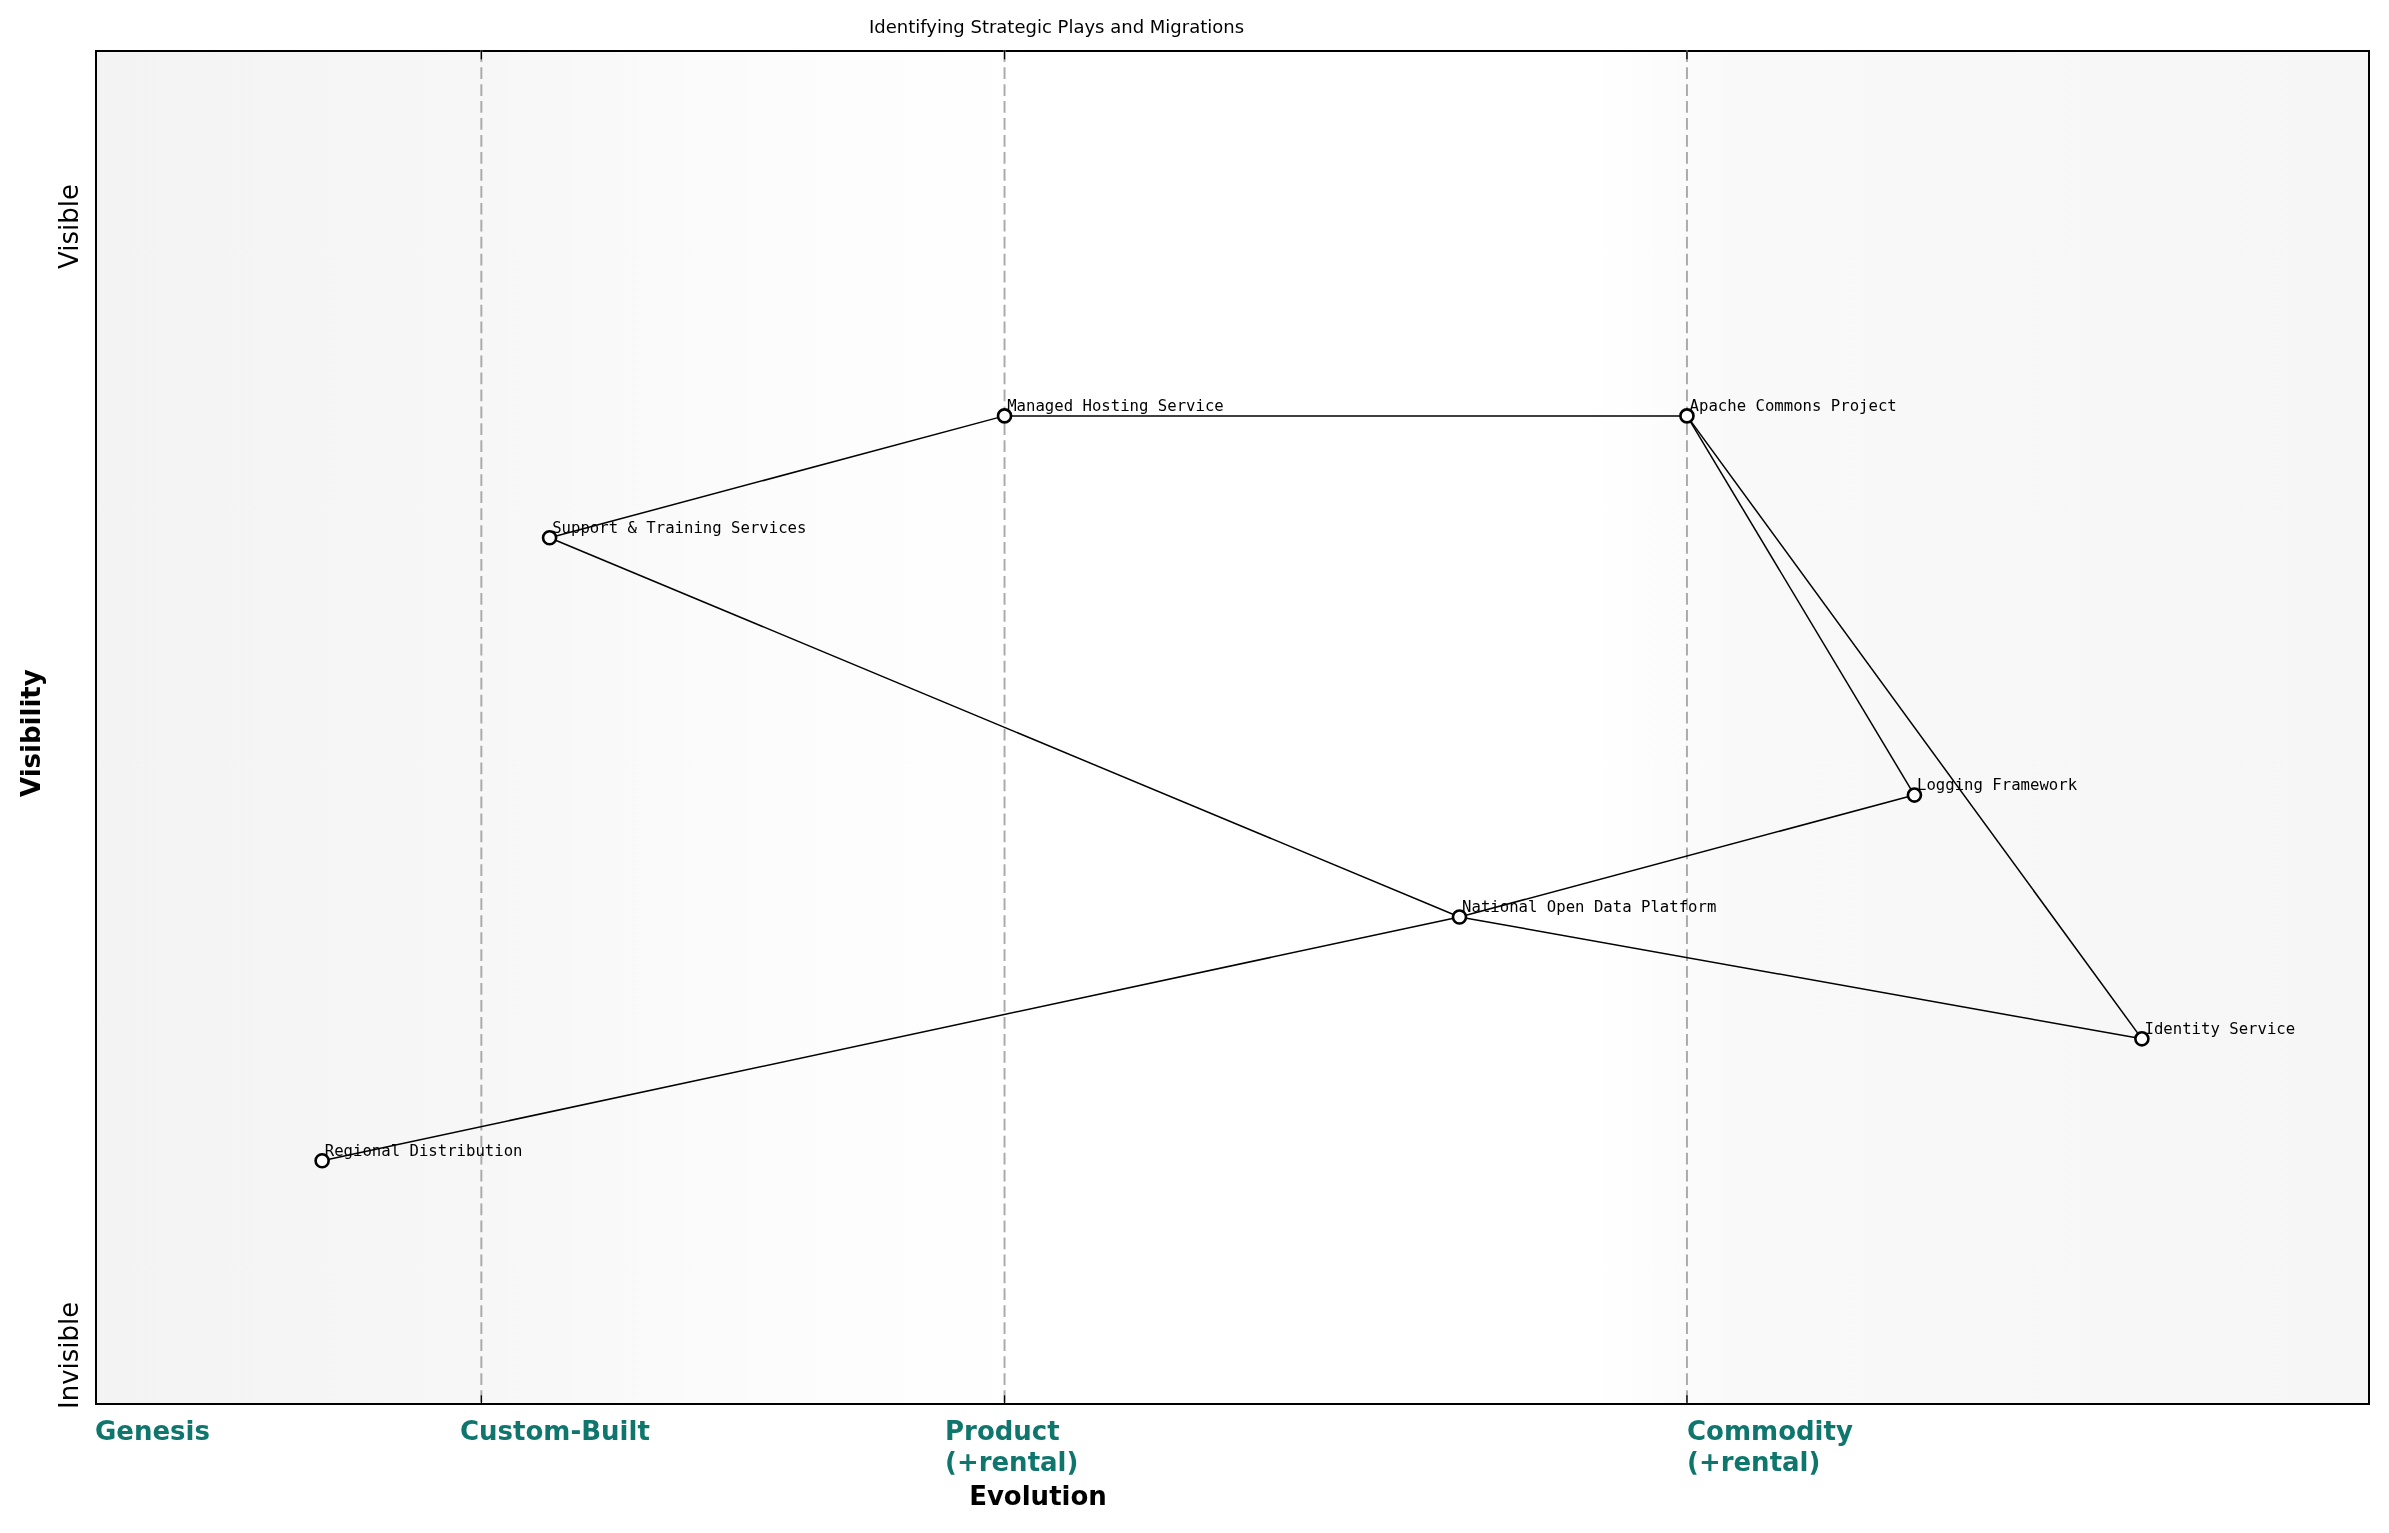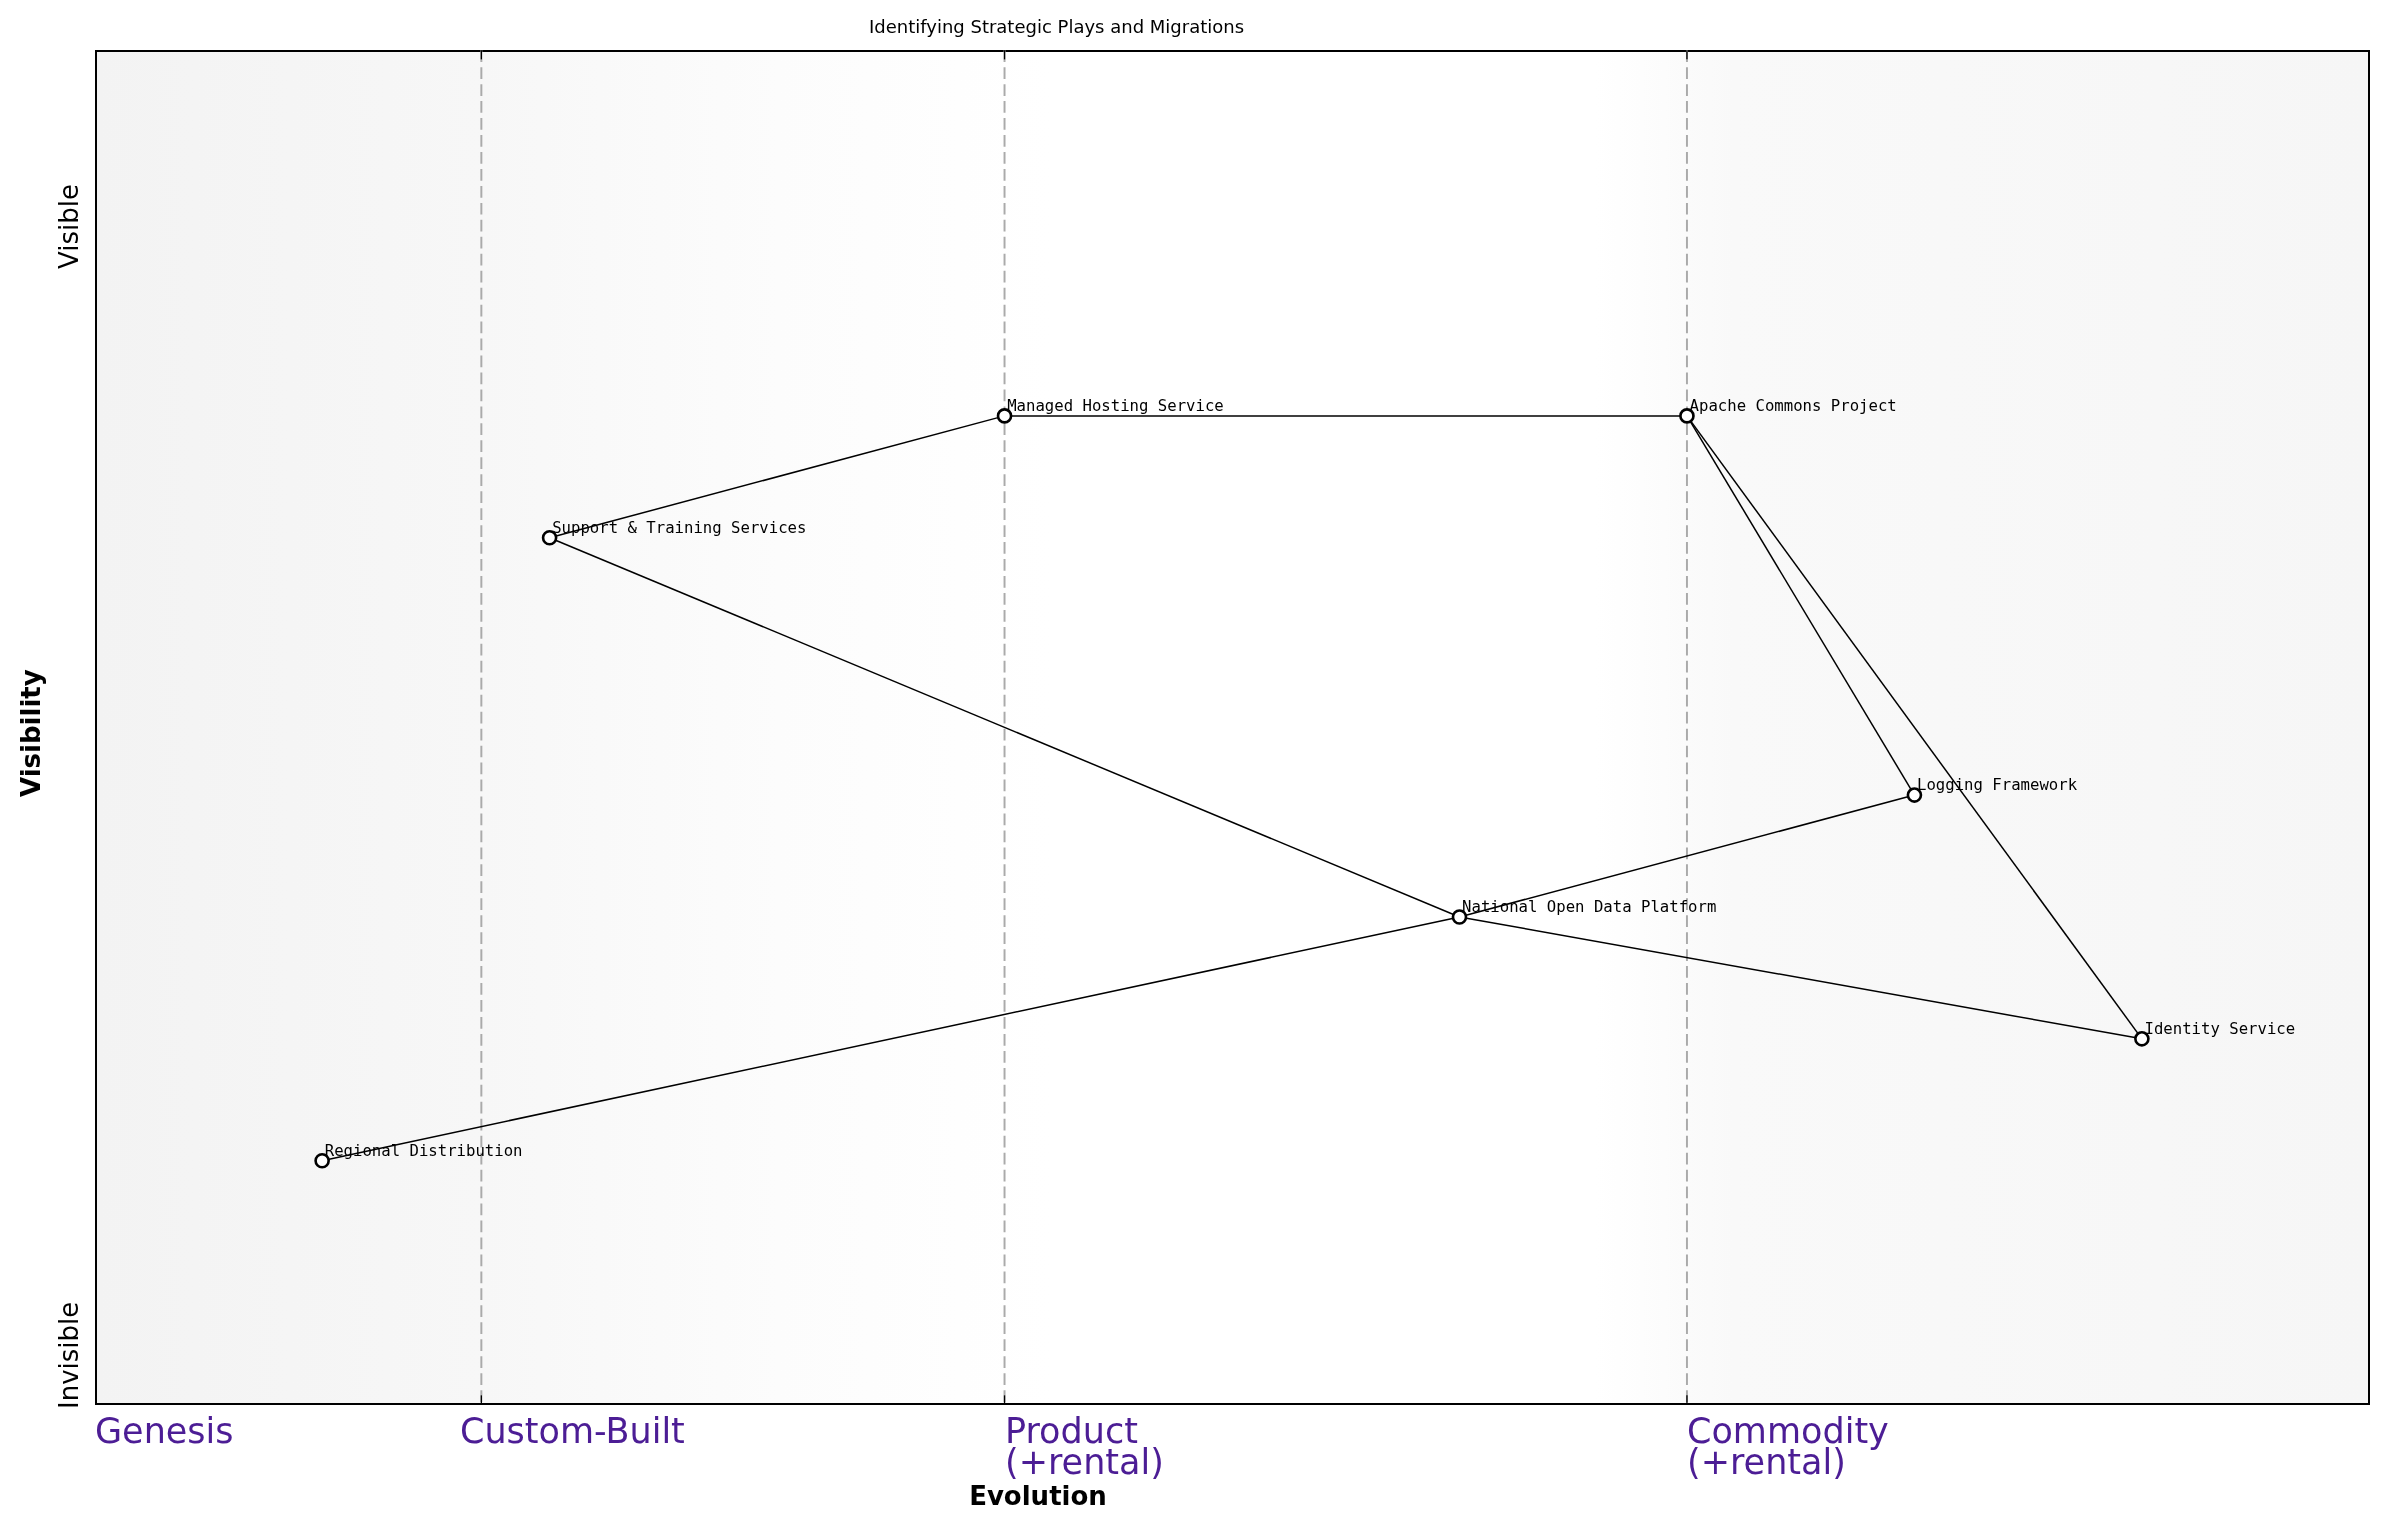--- a/index.html
+++ b/index.html
@@ -1,21 +1,21 @@
 <!DOCTYPE html>
 <html style="font-size:10.4px"><head>
 <meta charset="utf-8">
 <style>
   html,body{margin:0;padding:0;background:#fff;}
   body{width:2389px;height:1533px;position:relative;overflow:hidden;font-family:"DejaVu Sans",sans-serif;}
   #title{position:absolute;left:0;width:2113px;top:15.7px;text-align:center;font-size:18px;color:#000;}
   #plot{position:absolute;left:95px;top:50px;width:2275px;height:1355px;border:2px solid #000;box-sizing:border-box;
     background:linear-gradient(to right,#f3f3f3 0%,#f7f7f7 17%,#fcfcfc 30%,#ffffff 42%,#ffffff 66%,#f9f9f9 72%,#f6f6f6 100%);}
   svg#chart{position:absolute;left:0;top:0;}
-  .xtick{position:absolute;top:1416px;font-size:35px;line-height:31px;color:#4c1d95;white-space:pre;}
+  .xtick{position:absolute;top:1416px;font-size:26px;line-height:31px;color:#0f766e;white-space:pre;font-weight:bold;}
   #xlabel{position:absolute;left:0;width:2076px;top:1481px;text-align:center;font-size:26px;font-weight:bold;}
   .ytick{position:absolute;font-size:26px;transform:rotate(-90deg);transform-origin:left top;white-space:nowrap;}
   #ylabel{position:absolute;font-size:26px;font-weight:bold;transform:rotate(-90deg);transform-origin:left top;white-space:nowrap;}
   .node-label{font-family:"DejaVu Sans Mono",monospace;font-size:24px;fill:#000;}
 </style>
 </head>
 <body>
 
 <div id="title">Identifying Strategic Plays and Migrations</div>
 
@@ -49,21 +49,21 @@
     <circle cx="2934.6000000000004" cy="1218.8000000000002" r="10" fill="#ffffff" stroke="#000000" stroke-width="4"></circle>
     <text x="2938.6000000000004" y="1210.8000000000002" class="node-label">Logging Framework</text>
     <circle cx="2237.2" cy="1405.64" r="10" fill="#ffffff" stroke="#000000" stroke-width="4"></circle>
     <text x="2241.2" y="1397.64" class="node-label">National Open Data Platform</text>
     <circle cx="3283.3" cy="1592.48" r="10" fill="#ffffff" stroke="#000000" stroke-width="4"></circle>
     <text x="3287.3" y="1584.48" class="node-label">Identity Service</text>
   </svg>
 
 <div class="xtick" style="left:95px">Genesis</div>
 <div class="xtick" style="left:460px">Custom-Built</div>
-<div class="xtick" style="left:1005px">Product
+<div class="xtick" style="left:945px">Product
 (+rental)</div>
 <div class="xtick" style="left:1687px">Commodity
 (+rental)</div>
 <div id="xlabel">Evolution</div>
 
 <div class="ytick" style="left:54px;top:1409px">Invisible</div>
 <div class="ytick" style="left:54px;top:269px">Visible</div>
 <div id="ylabel" style="left:15.7px;top:797px">Visibility</div>
 
 

